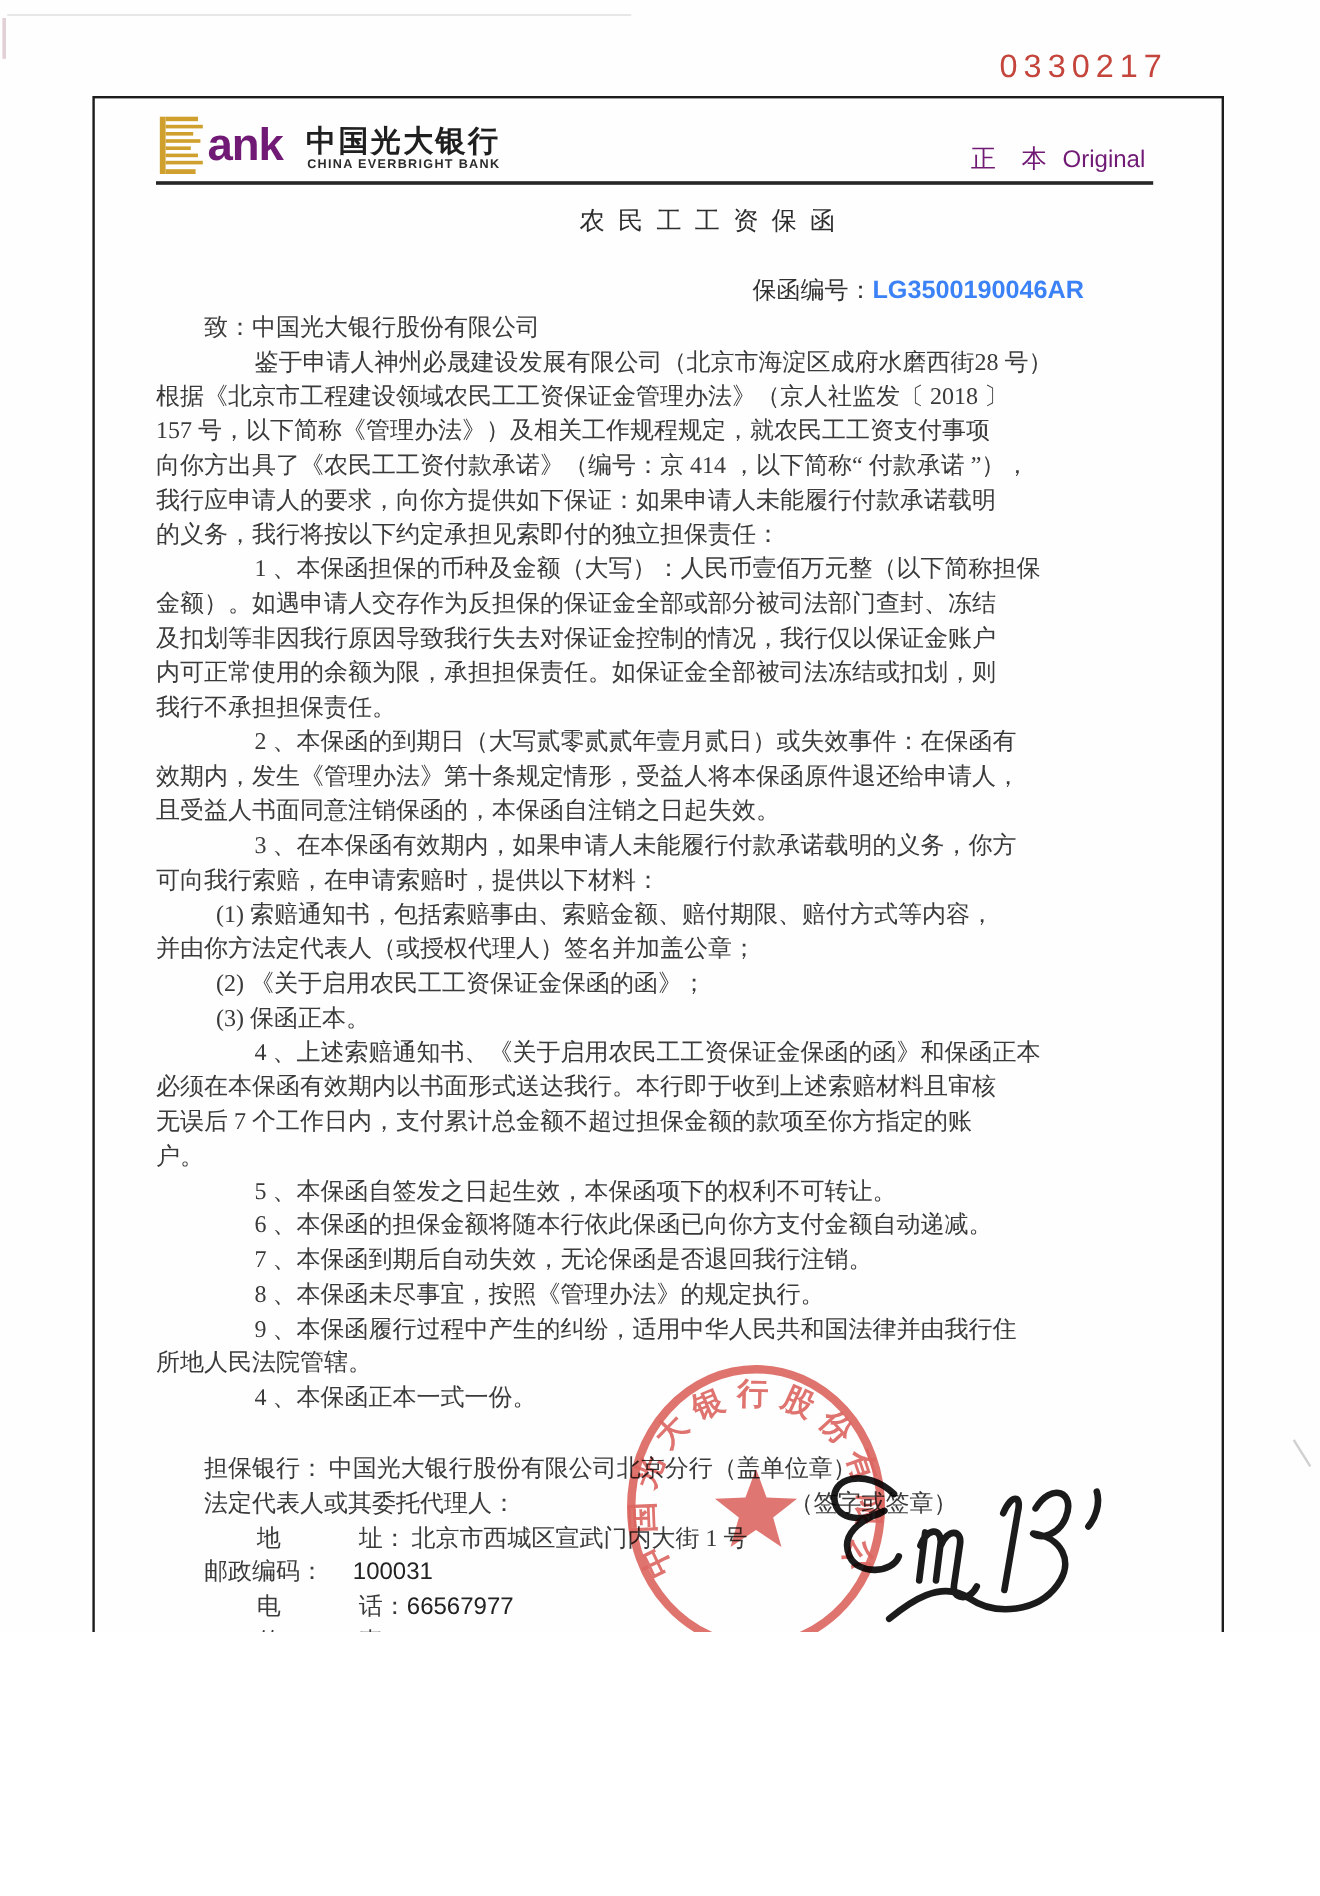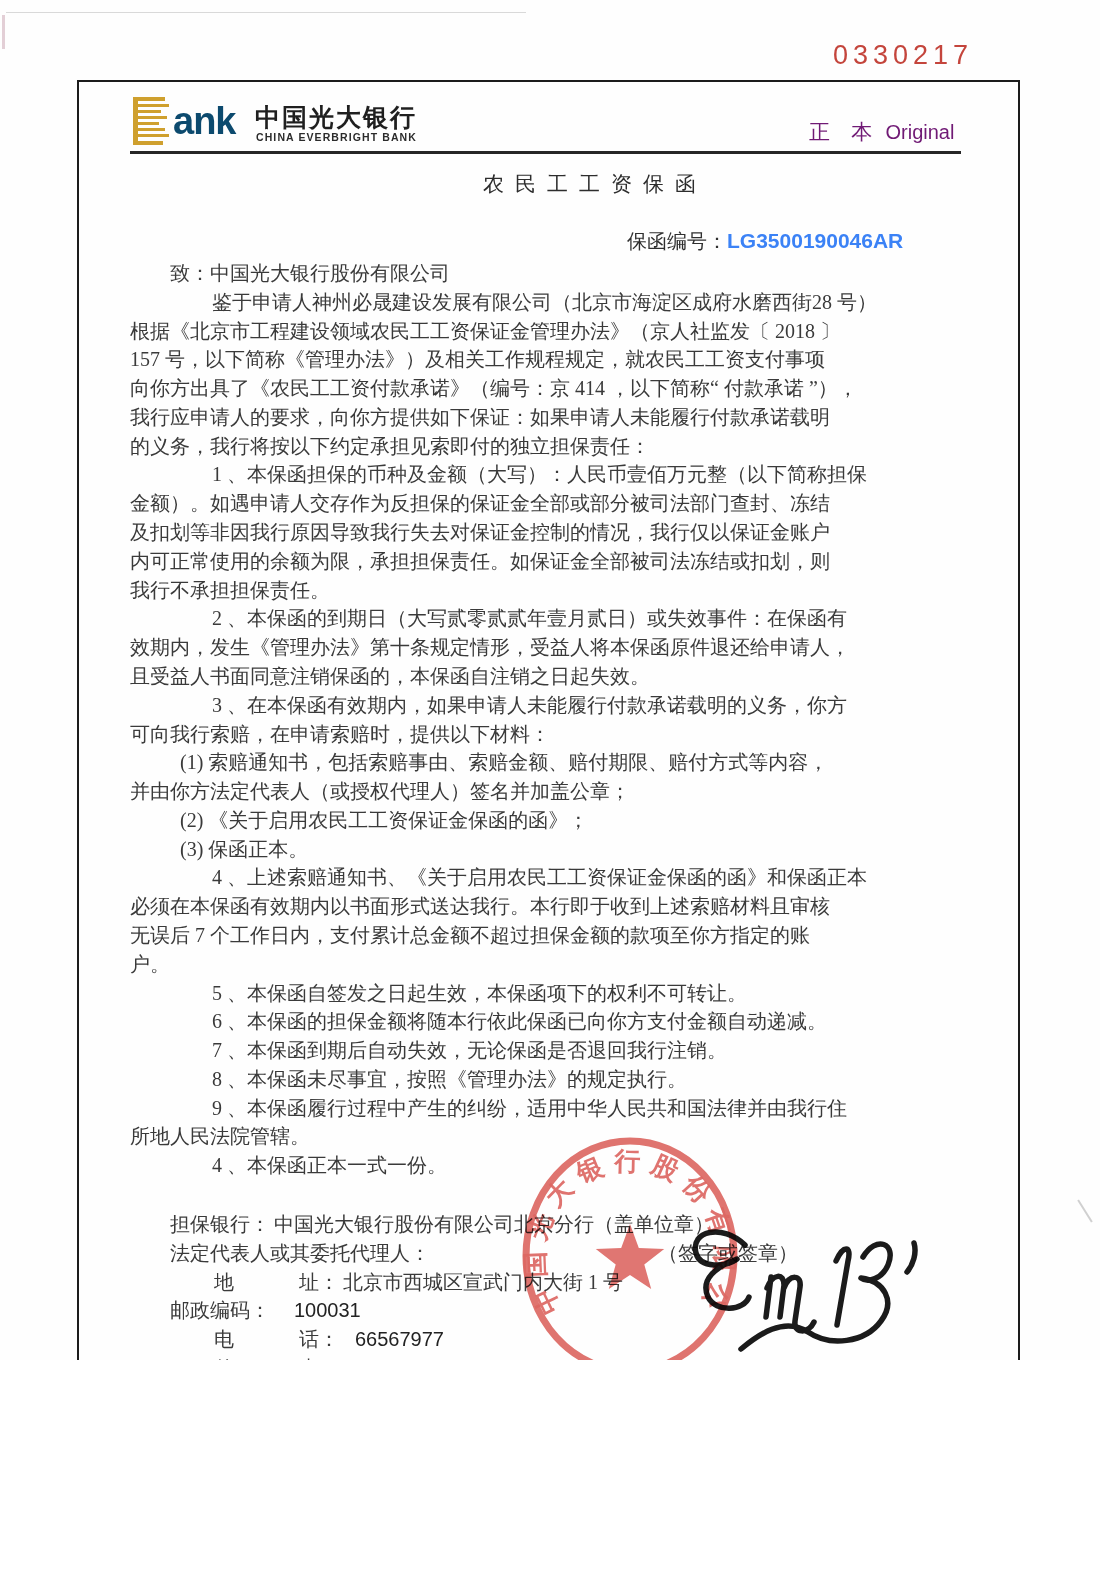--- a/index.html
+++ b/index.html
@@ -11,21 +11,21 @@
   .scan-smudge{position:absolute;background:#ececec;filter:blur(2px);}
   .scan-tick-right{position:absolute;right:14px;top:1198px;width:2px;height:26px;background:#9a9a9a;opacity:.45;transform:rotate(-32deg);}
   
   .doc-number{position:absolute;left:833px;top:40px;font-family:"Liberation Sans","DejaVu Sans",sans-serif;
               font-size:27px;letter-spacing:5px;color:#c4453c;}
   
   .doc-box{position:absolute;left:77px;top:80px;width:939px;height:1398px;border:2px solid #1c1c1c;background:transparent;}
   
   .logo-mark{position:absolute;left:54px;top:15px;width:40px;height:50px;}
   .logo-ank{position:absolute;left:94px;top:18px;font-family:"Liberation Sans","DejaVu Sans",sans-serif;
-            font-weight:bold;font-size:38px;letter-spacing:-1px;color:#0c4a6e;}
+            font-weight:bold;font-size:38px;letter-spacing:-1px;color:#701a75;}
   .bank-cn{position:absolute;left:176px;top:19px;font-size:25px;font-weight:bold;letter-spacing:2px;color:#1f1f1f;
            font-family:"Liberation Sans","DejaVu Sans",sans-serif;}
   .bank-en{position:absolute;left:177px;top:49px;font-size:10.5px;font-weight:bold;letter-spacing:1.1px;color:#2b2b2b;
            font-family:"Liberation Sans","DejaVu Sans",sans-serif;}
   .original-label{position:absolute;left:730px;top:36px;font-size:21px;color:#701a75;}
   .original-label .cn{letter-spacing:8px;}
   .original-label .en{font-family:"Liberation Sans","DejaVu Sans",sans-serif;font-size:20px;letter-spacing:0;}
   .header-rule{position:absolute;left:51px;top:69px;width:831px;height:3px;background:#262626;}
   
   .doc-title{position:absolute;left:404px;top:88px;font-size:21px;letter-spacing:11px;color:#2d2d2d;white-space:nowrap;}
@@ -35,21 +35,21 @@
   .body-text{position:absolute;left:51px;top:177px;width:836px;font-size:20px;line-height:28.78px;color:#3a3a3a;}
   .bline{white-space:nowrap;}
   .ind0{padding-left:0;}
   .ind1{padding-left:40px;}
   .ind2{padding-left:82px;}
   .ind3{padding-left:50px;}
   
   .footer{position:absolute;left:91px;top:1128px;font-size:20px;line-height:28.8px;color:#3a3a3a;}
   .frow{white-space:nowrap;}
   .spread{display:inline-block;width:105px;text-align:justify;text-align-last:justify;margin-left:44px;}
-  .g4{margin-left:4px;} .g16{margin-left:16px;} .g24{margin-left:24px;} .g228{margin-left:228px;}
+  .g4{margin-left:4px;} .g16{} .g24{margin-left:24px;} .g228{margin-left:228px;}
   .fnum{font-family:"Liberation Sans","DejaVu Sans",sans-serif;font-size:20px;color:#222;}
   
   .seal{position:absolute;left:421px;top:1044px;mix-blend-mode:multiply;opacity:.82;}
   .sig{position:absolute;left:571px;top:1133px;mix-blend-mode:multiply;}
 </style>
 </head>
 <body>
 
 <div class="sheet">
 

